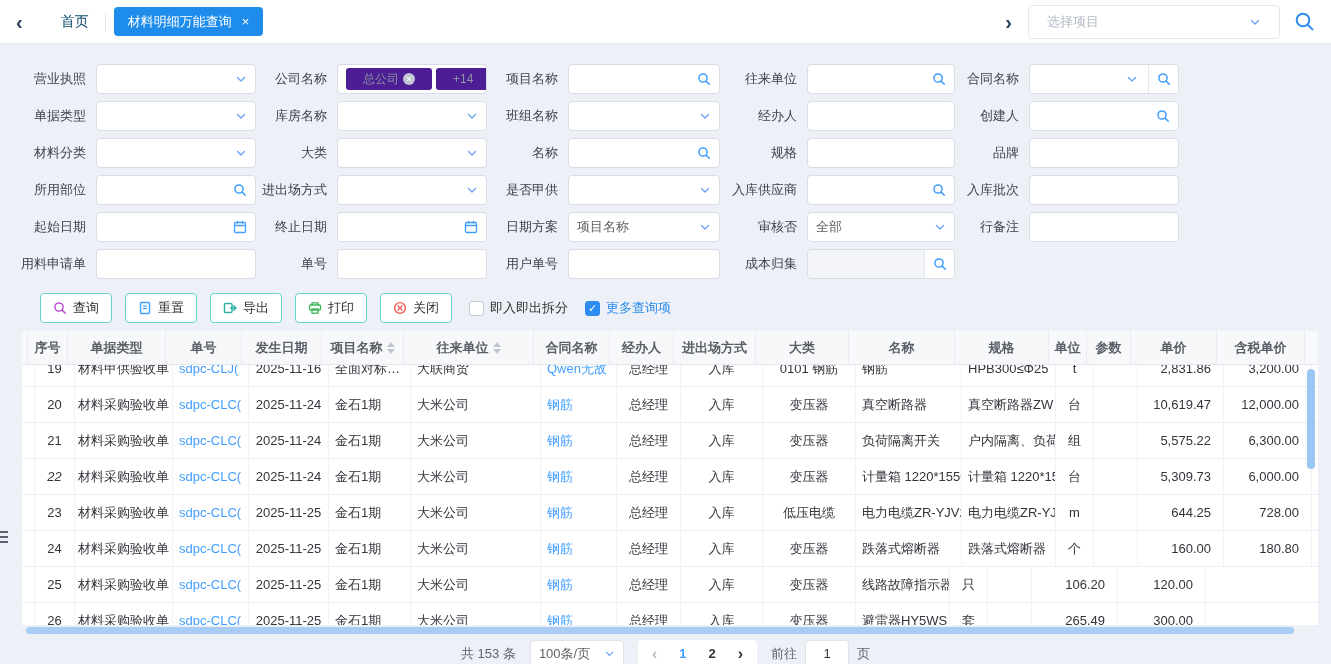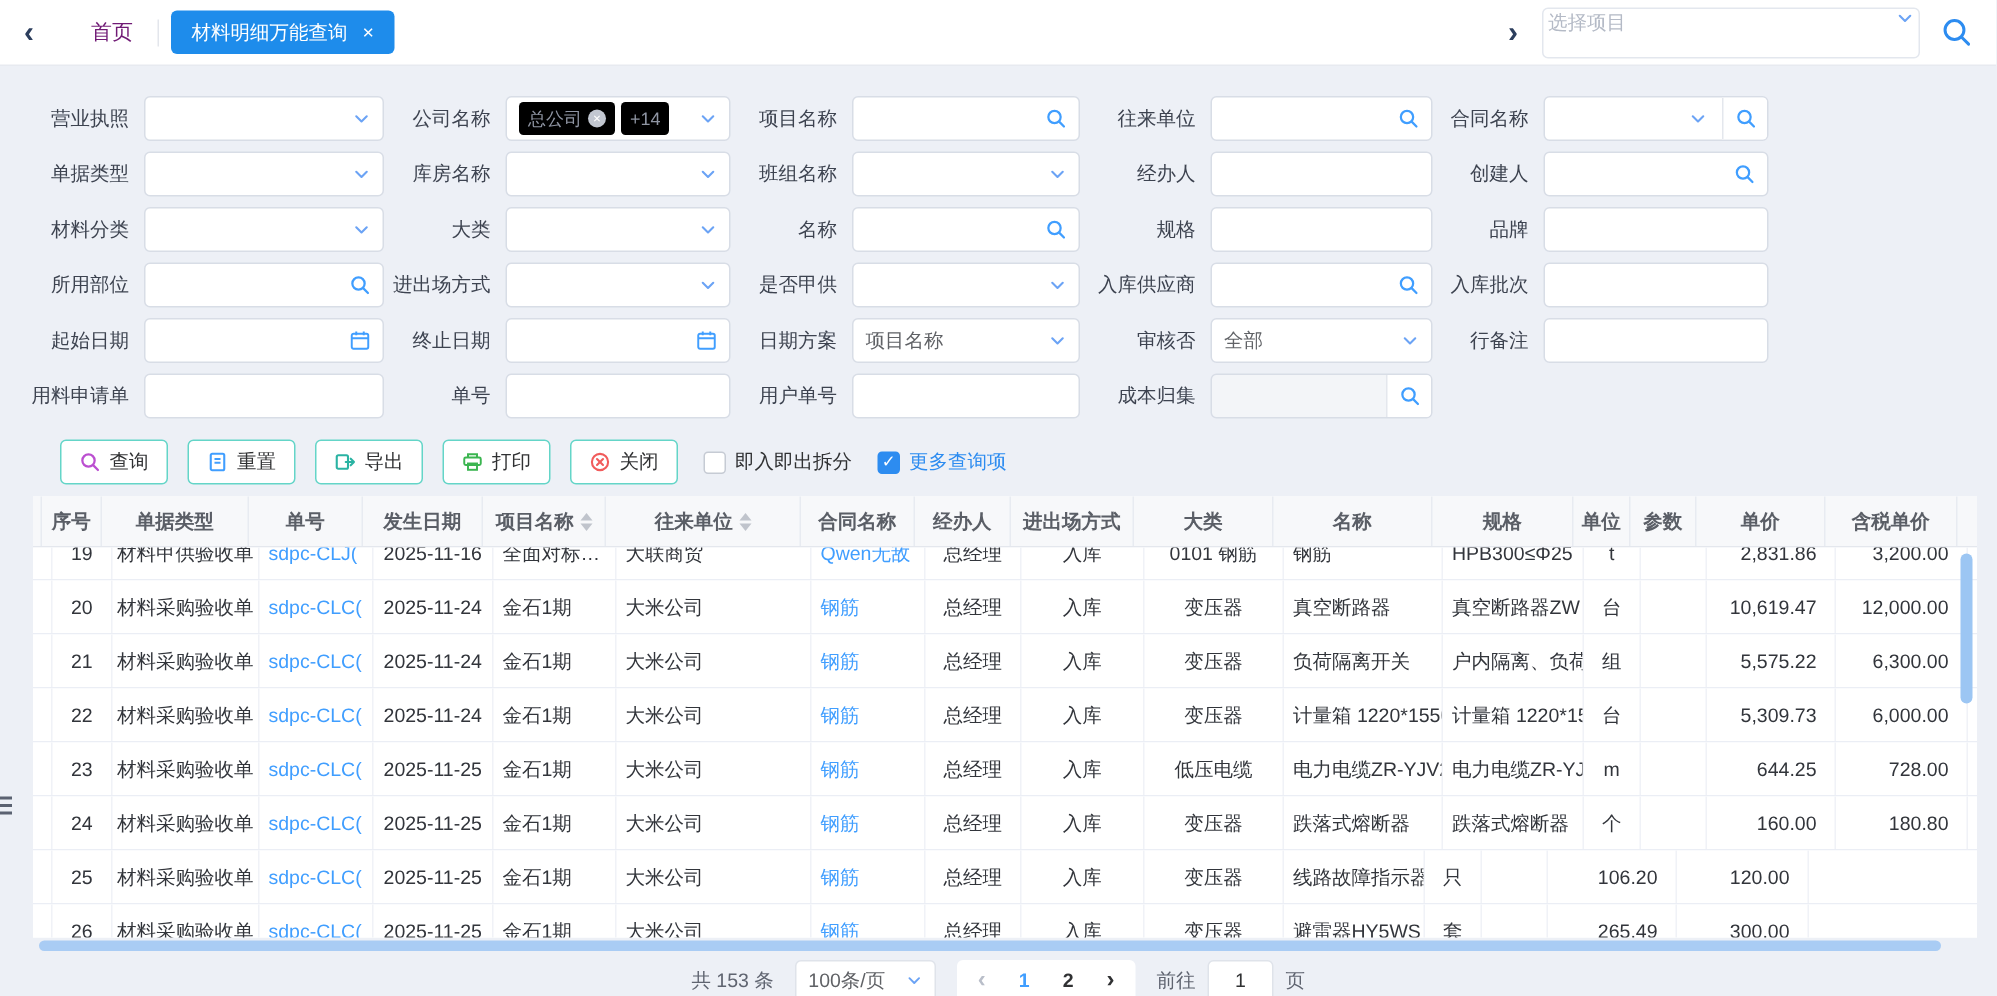--- a/index.html
+++ b/index.html
@@ -7,49 +7,49 @@
   body {
     width:1331px; height:664px; overflow:hidden; position:relative;
     background:#edf0f6;
     font-family:"Liberation Sans","DejaVu Sans",sans-serif;
     -webkit-font-smoothing:antialiased;
   }
   
   .topbar { height:44px; background:#fff; border-bottom:1px solid #e7eaf0;
     display:flex; align-items:center; padding:0 16px; }
   .nav-arrow { font-size:20px; font-weight:bold; color:#2c3e5d; line-height:1; cursor:pointer; }
-  .tab-home { margin-left:26px; padding:0 12px; font-size:14px; color:#701a75; cursor:pointer; }
+  .tab-home { margin-left:26px; padding:0 12px; font-size:14px; color:#0c4a6e; cursor:pointer; }
   .tab-divider { width:1px; height:18px; background:#e3e6ec; margin:0 8px 0 4px; }
   .tab-active { background:#1e8ceb; color:#fff; height:29px; border-radius:4px;
     display:flex; align-items:center; gap:10px; padding:0 14px; font-size:13px; cursor:pointer; }
   .tab-close { font-size:13px; line-height:1; cursor:pointer; }
   .tb-spacer { flex:1; }
   .fwd { margin-right:16px; }
   .proj-select { width:252px; height:34px; background:#fff; border:1px solid #e3e7ee;
-    border-radius:4px; display:flex; align-items:flex-start; padding:0 3px; margin-right:14px; }
+    border-radius:4px; display:flex; align-items:center; padding:0 18px; margin-right:14px; }
   .proj-select .ph { flex:1; font-size:13px; color:#b4bac6; }
   .icn { display:inline-flex; align-items:center; }
   
   .filter { padding:20px 0 10px 0;
     display:grid;
     grid-template-columns:96px 160px 81px 150px 81px 152px 87px 148px 74px 150px;
     row-gap:7px; align-items:center; }
   .f-label { font-size:13px; color:#3d4350; text-align:right; padding-right:10px; white-space:nowrap; }
   .ctrl { height:30px; background:#fff; border:1px solid #d8dde6; border-radius:4px;
     display:flex; align-items:center; padding:0 8px; gap:4px; overflow:hidden; }
   .ctrl input { border:none; outline:none; flex:1; min-width:0; font-size:13px;
     color:#606266; background:transparent; padding:0; font-family:inherit; }
   .ctrl .val { flex:1; font-size:13px; color:#606266; white-space:nowrap; overflow:hidden; }
   .ml-auto { margin-left:auto; }
   .ctrl.no-pr { padding-right:0; }
   .seg { width:30px; align-self:stretch; display:flex; align-items:center; justify-content:center;
     border-left:1px solid #e4e7ed; background:#fff; }
   .ctrl.dis { background:#f3f5f8; }
-  .tag { background:#000000; border-radius:3px; height:22px; display:flex; align-items:center;
-    gap:4px; padding:0 6px; font-size:12px; color:#8f95a3; white-space:nowrap; }
+  .tag { background:#4c1d95; border-radius:3px; height:22px; display:flex; align-items:center;
+    gap:4px; padding:0 17px; font-size:12px; color:#8f95a3; white-space:nowrap; }
   .tagx { width:12px; height:12px; border-radius:50%; background:#c2c7d1; color:#fff;
     font-size:9px; display:flex; align-items:center; justify-content:center; cursor:pointer; }
   
   .toolbar { display:flex; align-items:center; gap:13px; margin:4px 0 8px 40px; height:30px; }
   .btn { height:30px; border:1px solid #64d5c8; border-radius:4px; background:#fff;
     display:flex; align-items:center; gap:6px; padding:0 12px; font-size:13px; color:#303133; cursor:pointer; }
   .chk { display:flex; align-items:center; gap:6px; font-size:13px; color:#303133; margin-left:4px; cursor:pointer; }
   .box { width:15px; height:15px; border-radius:3px; border:1px solid #c6cbd4; background:#fff; }
   .box.on { background:#2d8cf0; border-color:#2d8cf0; color:#fff; font-size:11px;
     display:flex; align-items:center; justify-content:center; line-height:1; }
@@ -543,21 +543,21 @@
         <div class="td c" style="width: 93px;">变压器</div>
         <div class="td l" style="width: 106px;">负荷隔离开关</div>
         <div class="td l" style="width: 94px;">户内隔离、负荷</div>
         <div class="td c" style="width: 38px;">组</div>
         <div class="td c" style="width: 44px;"></div>
         <div class="td r" style="width: 86px;">5,575.22</div>
         <div class="td r" style="width: 88px;">6,300.00</div>
       </div>
       <div class="tr">
         <div class="td" style="width: 6px;"></div>
-        <div class="td c" style="width: 40px;">22</div>
+        <div class="td c" style="width: 40px; font-style: italic;">22</div>
         <div class="td c" style="width: 98px;">材料采购验收单</div>
         <div class="td l link" style="width: 76px;">sdpc-CLC(</div>
         <div class="td c" style="width: 80px;">2025-11-24</div>
         <div class="td l" style="width: 82px;">金石1期</div>
         <div class="td l" style="width: 130px;">大米公司</div>
         <div class="td l link" style="width: 76px;">钢筋</div>
         <div class="td c" style="width: 64px;">总经理</div>
         <div class="td c" style="width: 82px;">入库</div>
         <div class="td c" style="width: 93px;">变压器</div>
         <div class="td l" style="width: 106px;">计量箱 1220*1550</div>

